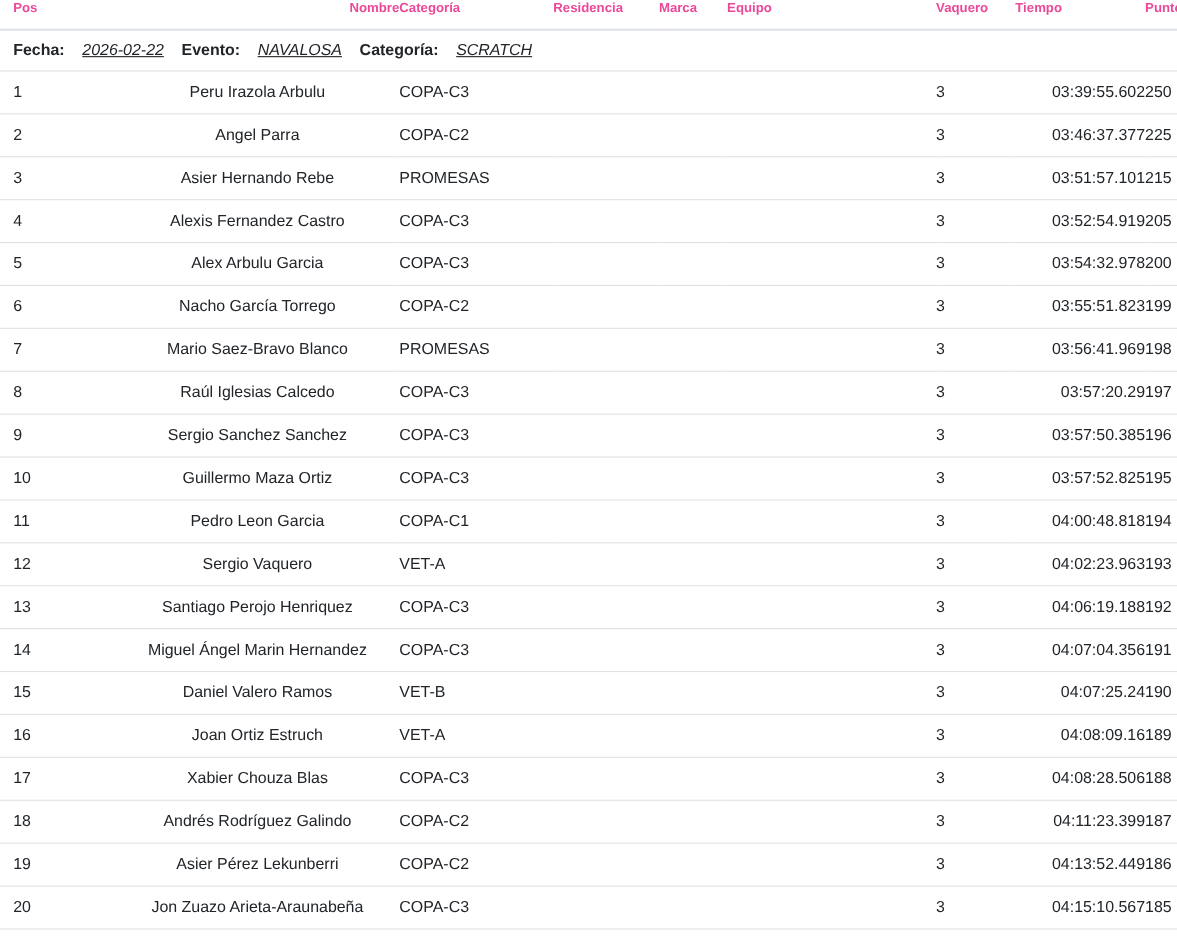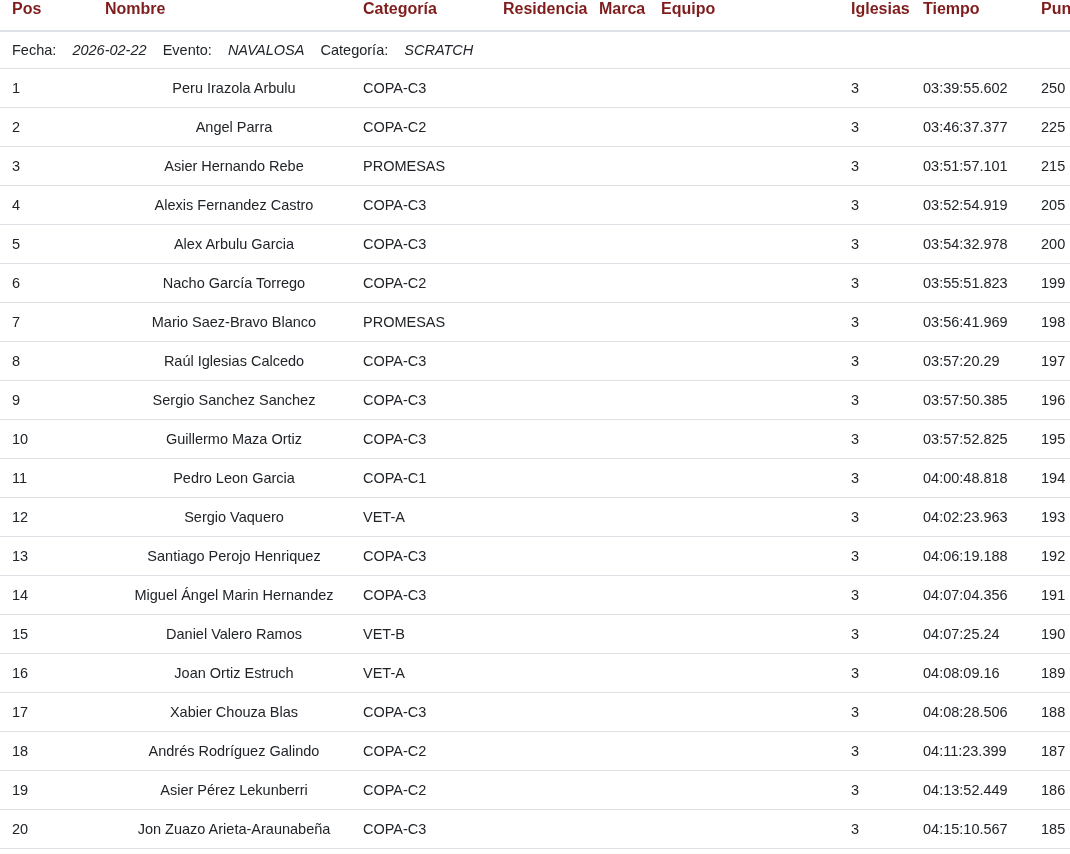--- a/index.html
+++ b/index.html
@@ -16,76 +16,76 @@
     overflow: hidden;
   }
   .results-table {
     width: 1070px;
     border-collapse: collapse;
     table-layout: fixed;
   }
   .results-table th {
     text-align: left;
     font-weight: bold;
-    font-size: 16px;
-    color: #7f1d1d;
+    font-size: 12px;
+    color: #ec4899;
     padding: 0 0 12px 0;
     vertical-align: bottom;
     border-bottom: 2px solid #dee2e6;
   }
   .results-table td {
     padding: 11px 0 11px 0;
     border-bottom: 1px solid #dee2e6;
     vertical-align: middle;
     color: #212529;
     font-size: 14.5px;
   }
   
   .col-pos    { width: 48px;  padding-left: 12px !important; }
   .col-nombre { width: 258px; }
   .col-cat    { width: 140px; }
   .col-resid  { width: 96px; }
   .col-marca  { width: 62px; }
   .col-equipo { width: 190px; }
   .col-vueltas{ width: 72px; }
-  .col-tiempo { width: 118px; }
+  .col-tiempo { width: 118px; text-align: right; }
   .col-puntos { width: 70px; }
 
   th.col-pos    { padding-left: 12px; }
-  th.col-nombre { padding-left: 45px; }
+  th.col-nombre { padding-left: 45px; text-align: right; }
   td.col-nombre { padding-left: 45px; text-align: center; }
   th.col-cat, td.col-cat { padding-left: 0; margin-left: 23px; }
   th.col-resid { padding-left: 0; }
   th.col-marca { padding-left: 0; }
   th.col-equipo { padding-left: 0; }
   th.col-vueltas, td.col-vueltas { padding-left: 0; }
   th.col-tiempo, td.col-tiempo { padding-left: 0; }
   th.col-puntos, td.col-puntos { padding-left: 0; }
 
   tr.group-row td {
     padding: 10px 0 10px 12px;
     font-size: 14.5px;
   }
-  .group-label { font-weight: normal; margin-top: 14px; }
-  .group-value { font-style: italic; }
+  .group-label { font-weight: bold; margin-top: 14px; }
+  .group-value { font-style: italic; text-decoration: underline; }
   .group-sep { display: inline-block; width: 8px; }
 </style>
 </head>
 <body>
 
 <table class="results-table">
   <thead>
     <tr>
       <th class="col-pos">Pos</th>
       <th class="col-nombre">Nombre</th>
       <th class="col-cat">Categoría</th>
       <th class="col-resid">Residencia</th>
       <th class="col-marca">Marca</th>
       <th class="col-equipo">Equipo</th>
-      <th class="col-vueltas">Iglesias</th>
+      <th class="col-vueltas">Vaquero</th>
       <th class="col-tiempo">Tiempo</th>
       <th class="col-puntos">Puntos</th>
     </tr>
   </thead>
   <tbody>
     <tr class="group-row">
       <td colspan="9">
         <span class="group-label">Fecha:</span>
         <span class="group-sep"></span>
         <span class="group-value">2026-02-22</span>

